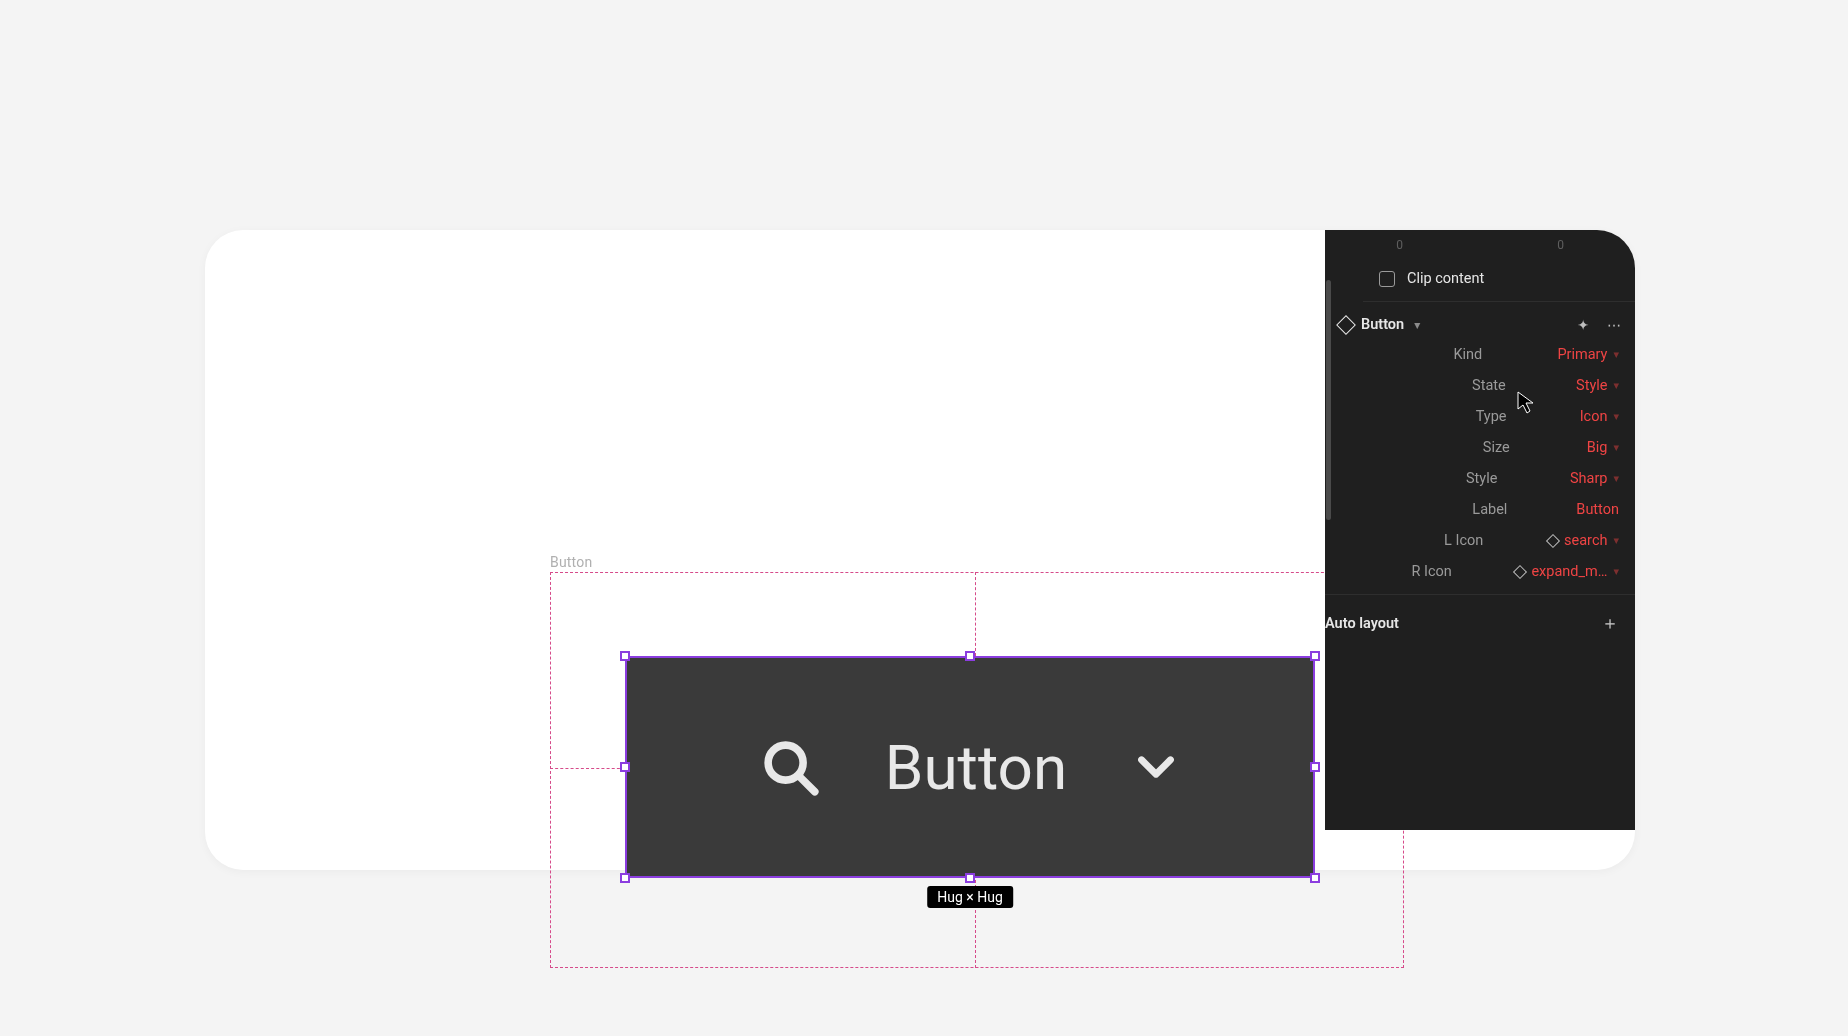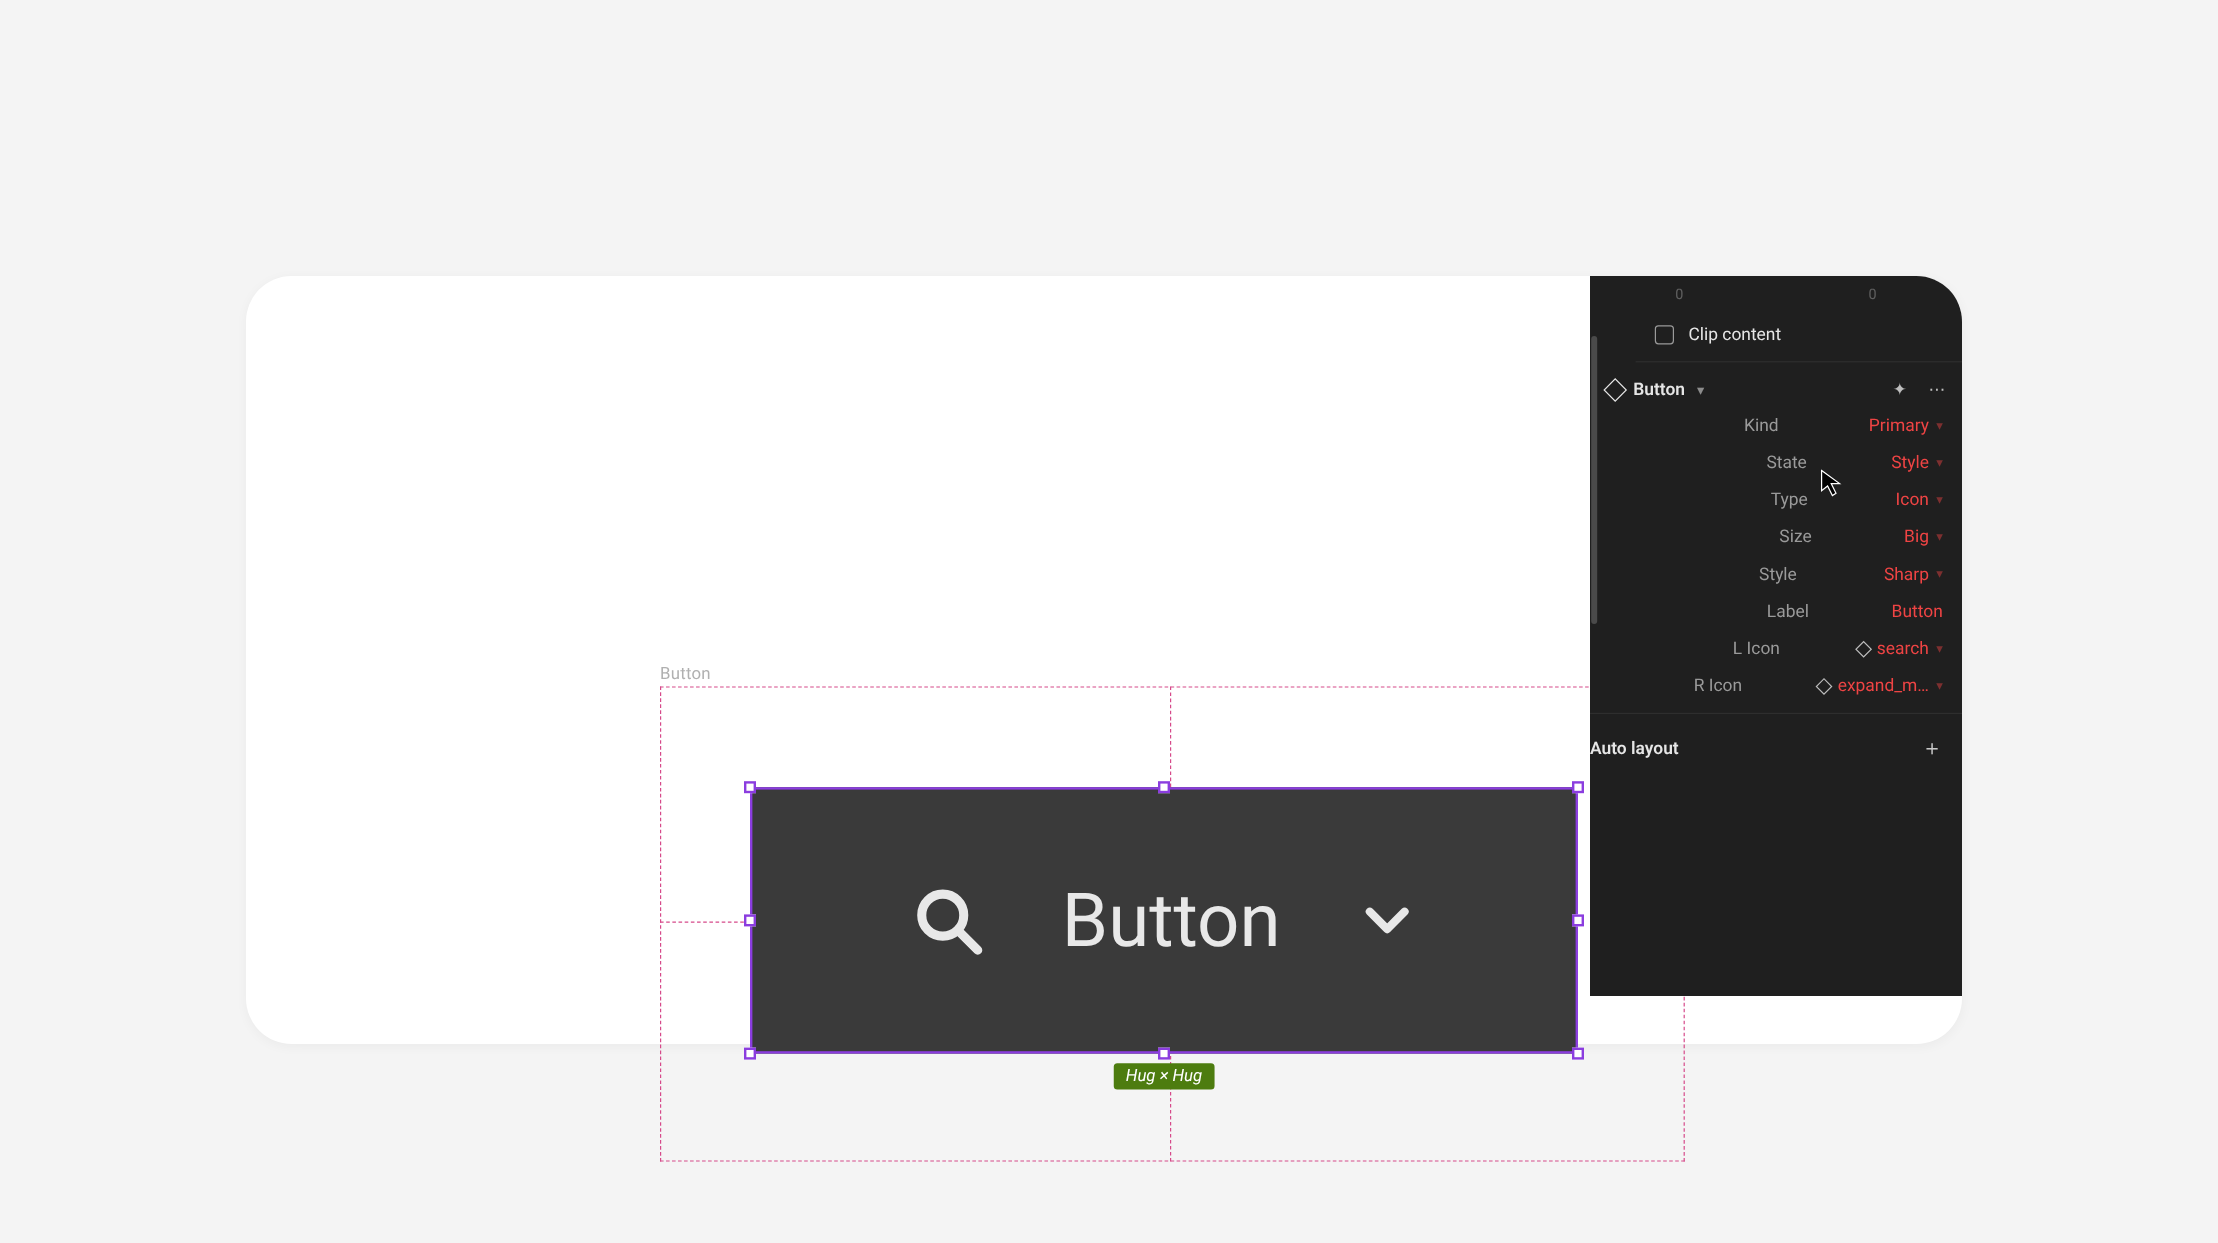--- a/index.html
+++ b/index.html
@@ -111,27 +111,26 @@
   .handle.ml { left: -5px; top: calc(50% - 5px); }
   .handle.mr { right: -5px; top: calc(50% - 5px); }
   .handle.mt { top: -5px; left: calc(50% - 5px); }
   .handle.mb { bottom: -5px; left: calc(50% - 5px); }
 
   .size-badge {
     position: absolute;
     left: 50%;
     transform: translateX(-50%);
     top: calc(100% + 8px);
-    background: #4d7c0f;
+    background: #000000;
     color: #fff;
     font-size: 14px;
     padding: 3px 10px;
     border-radius: 3px;
     white-space: nowrap;
-    font-style: italic;
   }
 
   
   .panel {
     position: absolute;
     right: 0;
     top: 0;
     width: 310px;
     height: 600px;
     background: #1f1f1f;

